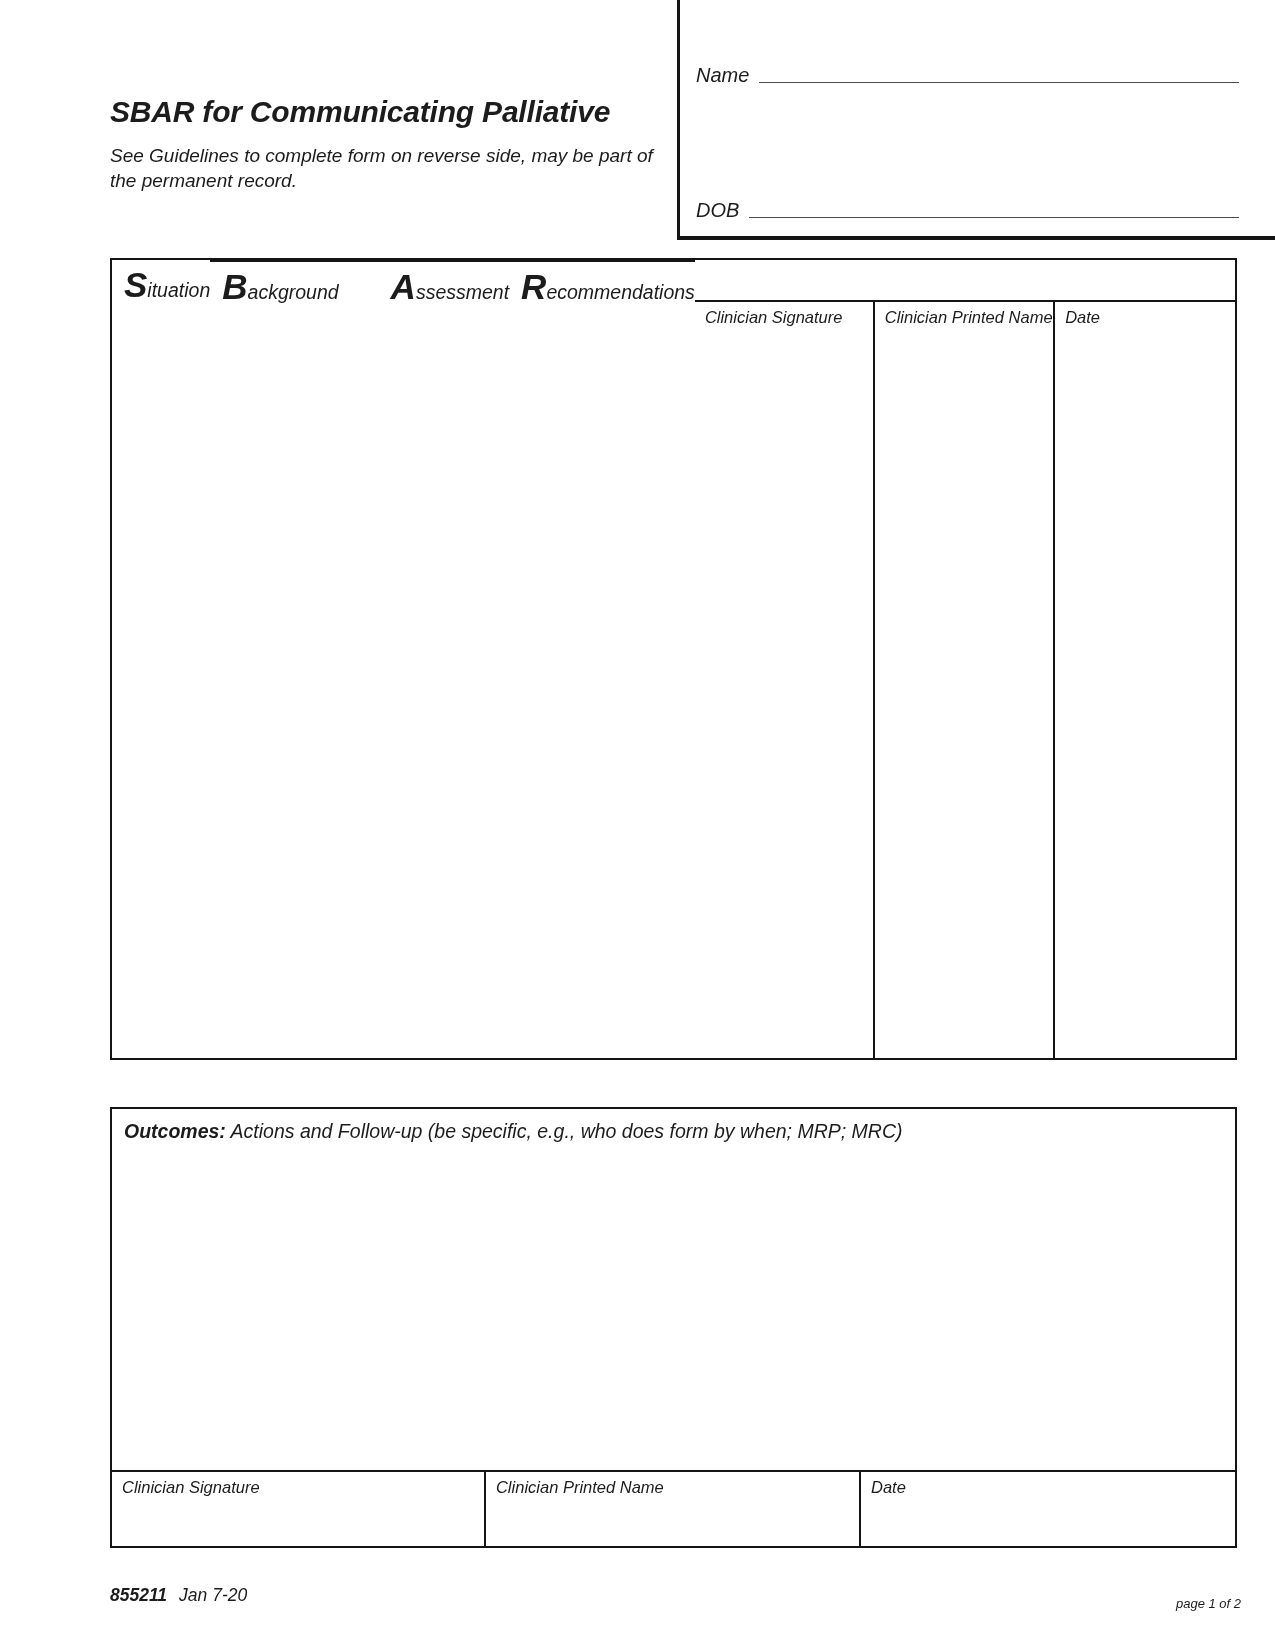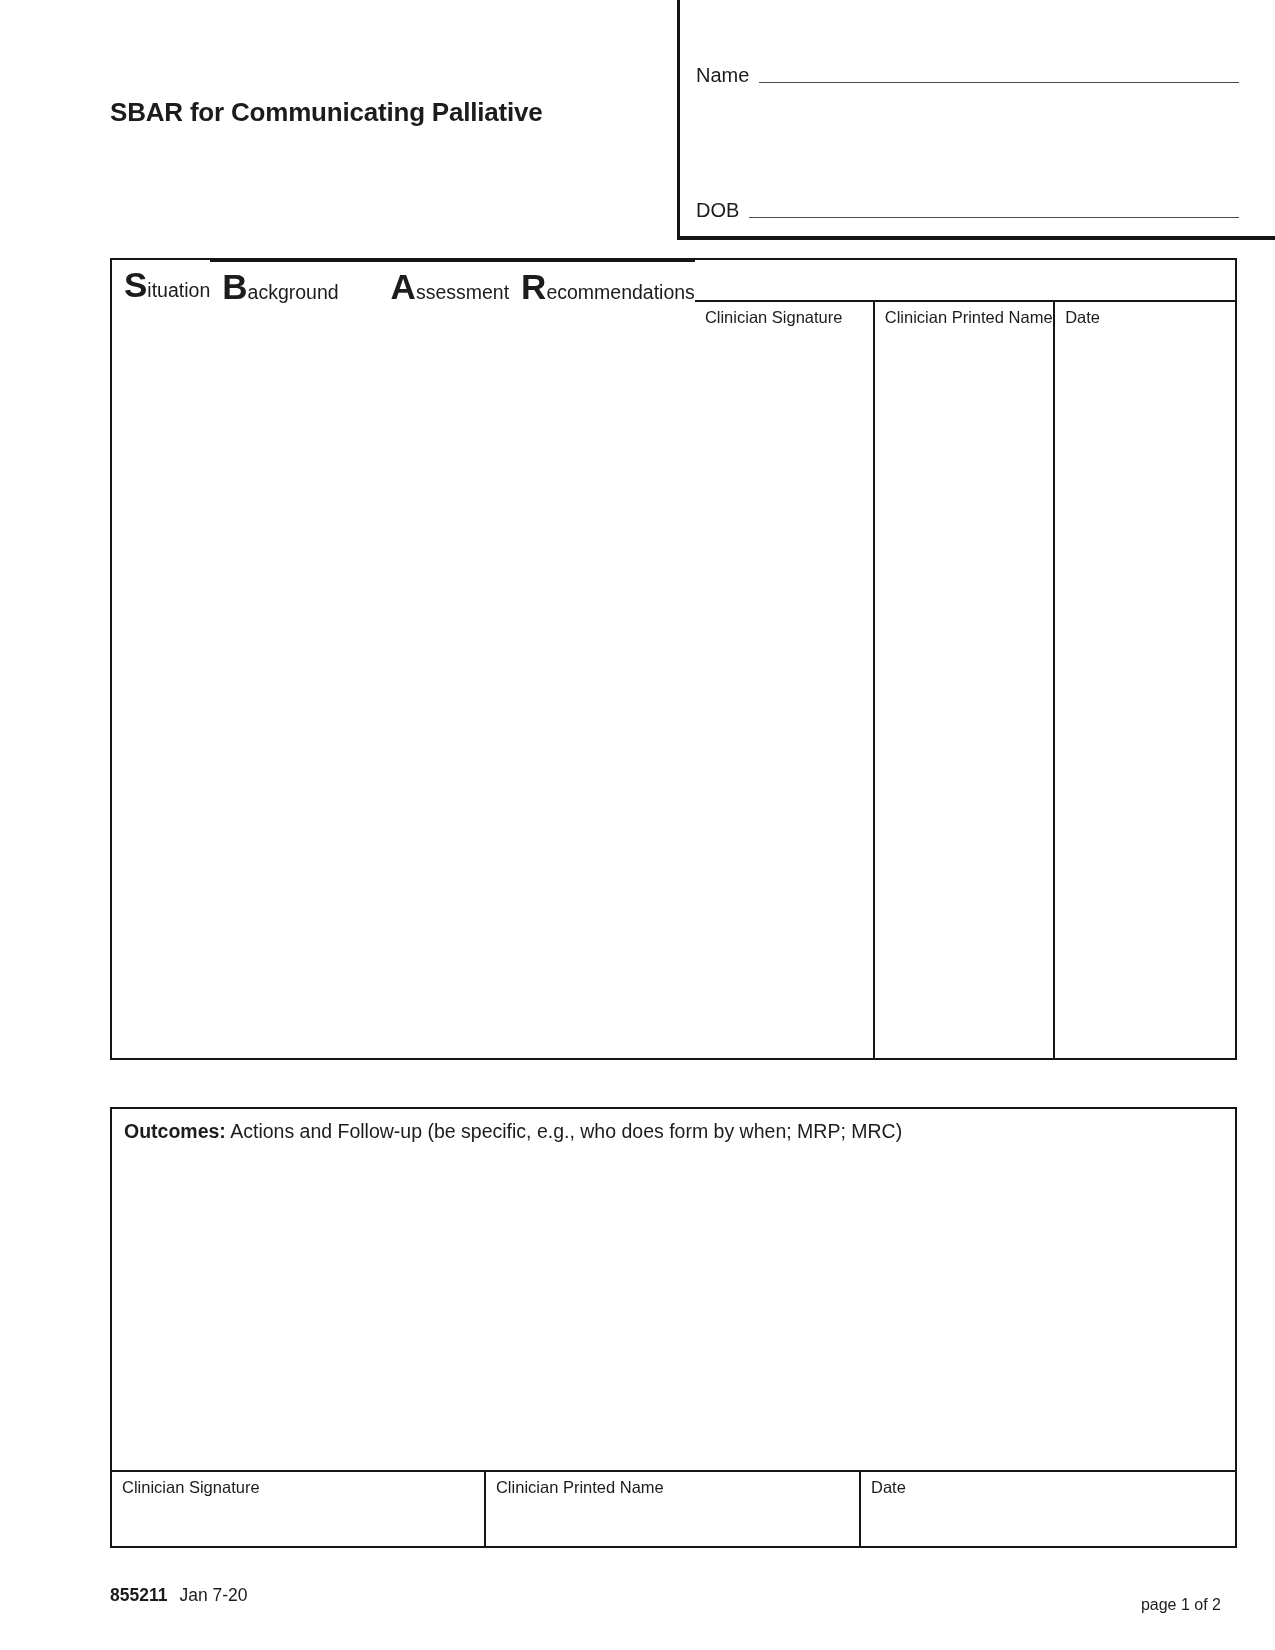--- a/index.html
+++ b/index.html
@@ -4,20 +4,21 @@
 <style>
   html, body { margin: 0; padding: 0; background: #fff; }
   .page {
     position: relative;
     width: 1275px;
     height: 1650px;
     background: #ffffff;
     font-family: "Liberation Sans", "DejaVu Sans", sans-serif;
     color: #1c1c1c;
     overflow: hidden;
+    font-style: italic;
   }
 
   
   .patient-box {
     position: absolute;
     left: 677px; top: 0; right: 0; height: 240px;
     border-left: 3px solid #151515;
     border-bottom: 4px solid #151515;
     box-sizing: border-box;
   }
@@ -30,21 +31,21 @@
   .field-row .field-line {
     flex: 1; margin-left: 10px; margin-bottom: 4px;
     border-bottom: 1.5px solid #4a4a4a; height: 0;
   }
   #row-name { top: 55px; }
   #row-phn  { top: 123px; }
   #row-dob  { top: 190px; }
 
   
   .title-block { position: absolute; left: 110px; top: 94px; width: 580px; }
-  .title-line { font-size: 26px; font-weight: 700; line-height: 36px; letter-spacing: -0.2px; }
+  .title-line { font-size: 30px; font-weight: 700; line-height: 36px; letter-spacing: -0.2px; }
   .subtitle { margin-top: 13px; }
   .subtitle-line { font-size: 19px; line-height: 25px; }
 
   
   .sbar-box {
     position: absolute; left: 110px; top: 258px;
     width: 1127px; height: 802px;
     border: 2px solid #151515; box-sizing: border-box;
     display: flex; 
   }
@@ -85,41 +86,45 @@
   .comments-area { flex: 1; }
   .outcomes-box .sig-row { flex: 0 0 76px; }
 
   
   .footer-left {
     position: absolute; left: 110px; top: 1585px; font-size: 17.5px;
   }
   .footer-left .form-number { font-weight: 700; }
   .footer-left .form-date { margin-left: 12px; }
   .footer-right {
-    position: absolute; right: 54px; top: 1596px; font-size: 16px;
+    position: absolute; right: 34px; top: 1596px; font-size: 13px;
   }
 </style>
 </head>
 <body>
 
 <div class="page">
 
   <div class="patient-box">
     <div class="field-row" id="row-name">
       <span class="field-label">Name</span>
       <span class="field-line"></span>
     </div>
     <div class="field-row" id="row-dob">
       <span class="field-label">DOB</span>
       <span class="field-line"></span>
     </div>
   </div>
 
   <div class="title-block">
     <div class="title-line">SBAR for Communicating Palliative</div>
+    <div class="subtitle">
+      <div class="subtitle-line">See Guidelines to complete form on reverse side, may be part of</div>
+      <div class="subtitle-line">the permanent record.</div>
+    </div>
   </div>
 
   <div class="sbar-box">
 
     <div class="section" id="section-situation">
       <div class="section-label">
         <span class="initial">S</span><span class="rest">ituation</span>
       </div>
       <div class="section-content"></div>
     </div>

